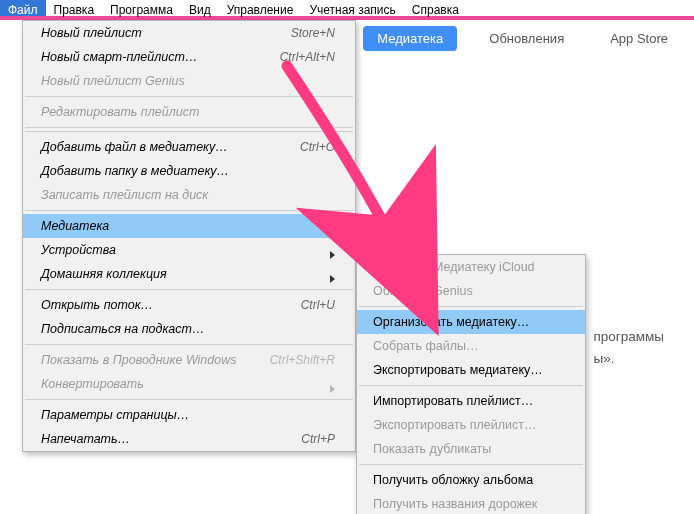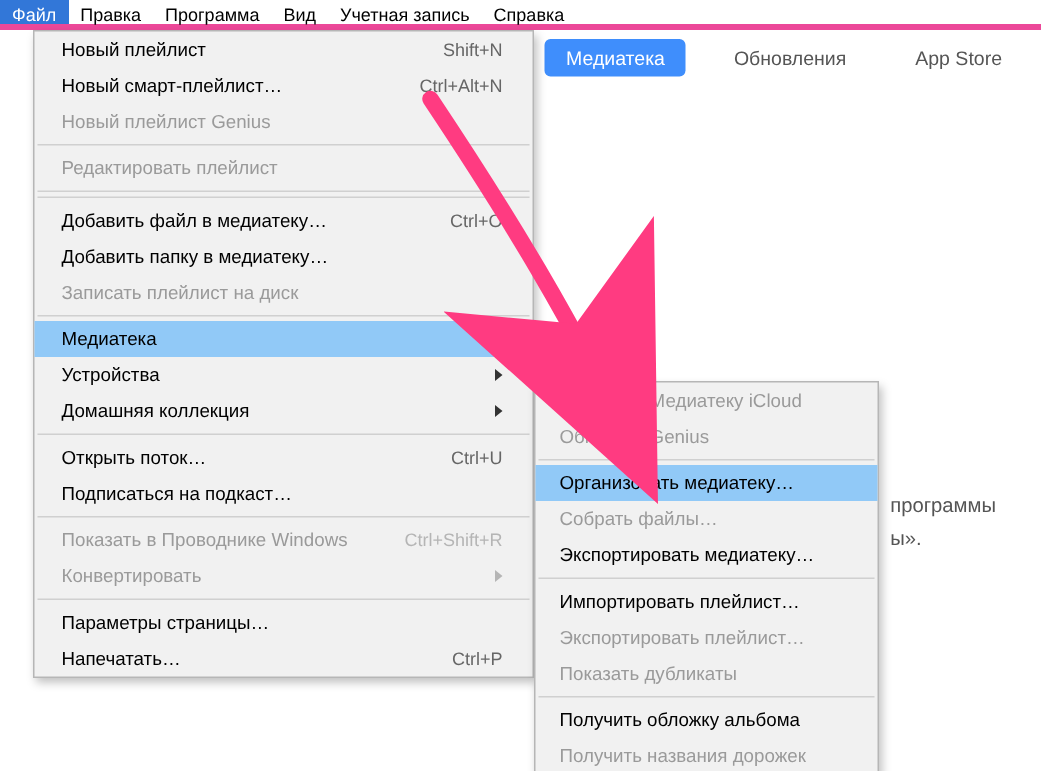--- a/index.html
+++ b/index.html
@@ -64,25 +64,26 @@
     left: 22px;
     width: 334px;
     background: #f1f1f1;
     border: 1px solid #b6b6b6;
     box-shadow: 2px 3px 6px rgba(0,0,0,0.25);
     font-size: 12.5px;
   }
   .dropdown .row {
     display: flex;
     justify-content: space-between;
-    align-items: center;
+    align-items: flex-end;
     padding: 3px 20px 3px 18px;
     line-height: 18px;
     color: #000;
     cursor: default;
+    font-style: italic;
   }
   .dropdown .row.disabled { color: #9a9a9a; }
   .dropdown .row.highlight {
     background: #91c9f7;
   }
   .dropdown .sep {
     height: 1px;
     background: #d0d0d0;
     margin: 3px 2px;
   }
@@ -128,39 +129,40 @@
   }
 </style>
 </head>
 <body>
 
 <div class="menubar">
   <div class="item active">Файл</div>
   <div class="item">Правка</div>
   <div class="item">Программа</div>
   <div class="item">Вид</div>
+  <div class="item">Управление</div>
   <div class="item">Учетная запись</div>
   <div class="item">Справка</div>
 </div>
 
 <div class="tabs">
   <div class="tab active">Медиатека</div>
   <div class="tab">Обновления</div>
   <div class="tab">App Store</div>
 </div>
 
 <div class="bg-text">
   <div>программы</div>
   <div>ы».</div>
 </div>
 
 <div class="dropdown" id="dropdown">
     <div class="row">
       <span>Новый плейлист</span>
-      <span class="shortcut">Shift+N</span>
+      <span class="shortcut">Store+N</span>
     </div>
     <div class="row">
       <span>Новый смарт-плейлист…</span>
       <span class="shortcut">Ctrl+Alt+N</span>
     </div>
     <div class="row disabled">
       <span>Новый плейлист Genius</span>
     </div>
     <div class="sep"></div>
     <div class="row disabled">

